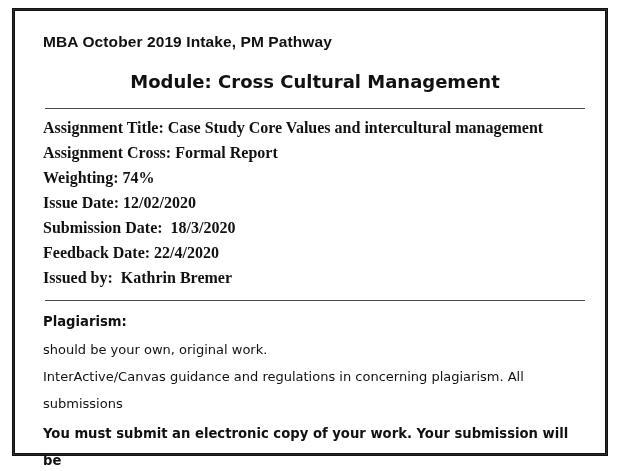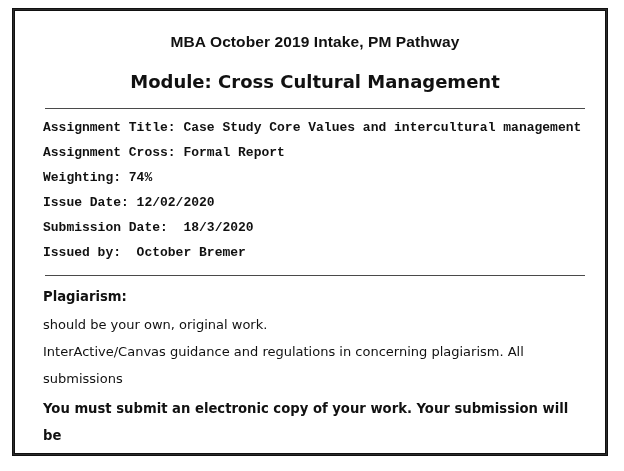--- a/index.html
+++ b/index.html
@@ -51,21 +51,21 @@
     left: 0;
     top: 0;
     right: 0;
     bottom: 0;
     padding: 0 18px 0 28px;
     box-sizing: border-box;
   }
 
   
   .doc-title {
-    text-align: center;
+    text-align: left;
     font-weight: bold;
     font-size: 15.5px;
     letter-spacing: 0.1px;
     margin: 22px 0 0 0;
     font-family: "Liberation Sans", sans-serif;
   }
   .doc-subtitle {
     text-align: center;
     font-weight: bold;
     font-size: 18px;
@@ -84,24 +84,24 @@
   #rule-mid { margin: 10px 2px 0 2px; }
 
   
   .details {
     margin: 0;
     padding: 0;
     list-style: none;
   }
   .detail-line {
     font-weight: bold;
-    font-size: 13px;
+    font-size: 16px;
     line-height: 25px;
     white-space: pre;
-    font-family: Liberation Mono, monospace;
+    font-family: Liberation Serif, serif;
   }
   #details-list { margin-top: 6px; }
 
   
   .section-heading {
     font-weight: bold;
     font-size: 13.2px;
     line-height: 25px;
     margin: 8px 0 0 0;
     font-family: "DejaVu Sans", sans-serif;
@@ -132,21 +132,22 @@
       <div class="doc-subtitle">Module: Cross Cultural Management</div>
 
       <hr class="rule" id="rule-top">
 
       <ul class="details" id="details-list">
         <li class="detail-line">Assignment Title: Case Study Core Values and intercultural management</li>
         <li class="detail-line">Assignment Cross: Formal Report</li>
         <li class="detail-line">Weighting: 74%</li>
         <li class="detail-line">Issue Date: 12/02/2020</li>
         <li class="detail-line">Submission Date:  18/3/2020</li>
-        <li class="detail-line">Issued by:  October Bremer</li>
+        <li class="detail-line">Feedback Date: 22/4/2020</li>
+        <li class="detail-line">Issued by:  Kathrin Bremer</li>
       </ul>
 
       <hr class="rule" id="rule-mid">
 
       <div class="section-heading">Plagiarism:</div>
 
       <div id="plagiarism-body">
         <p class="body-line">should be your own, original work.</p>
         <p class="body-line">InterActive/Canvas guidance and regulations in concerning plagiarism. All submissions</p>
       </div>

